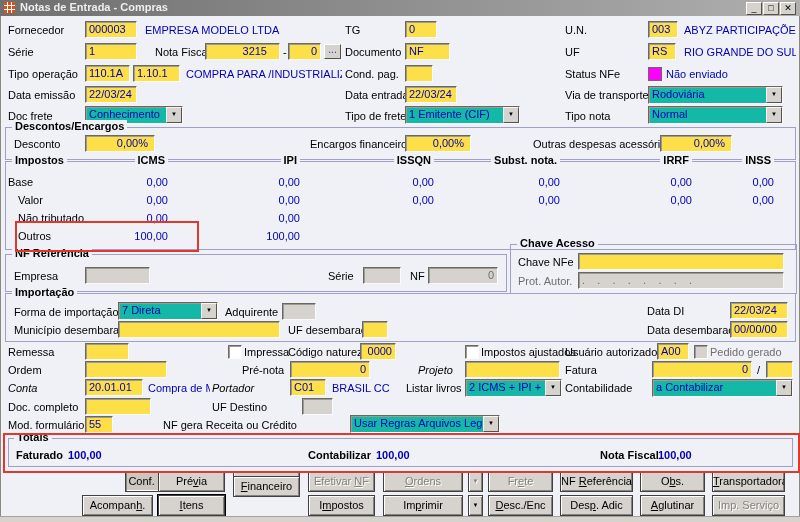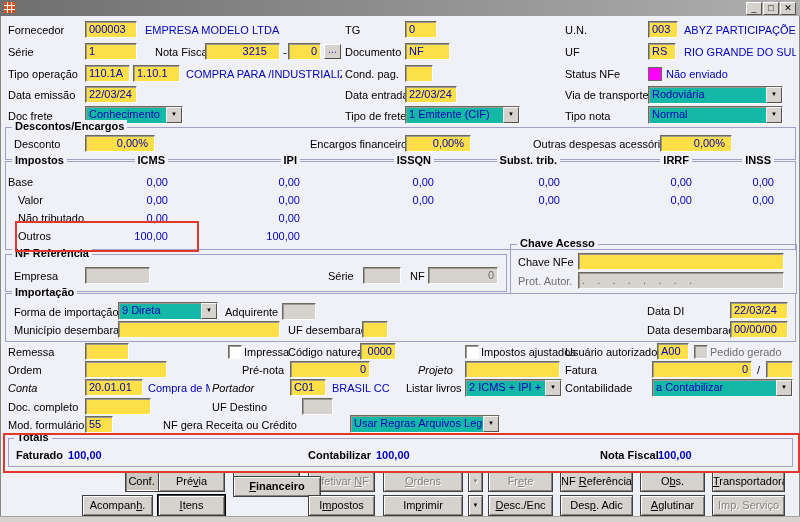--- a/index.html
+++ b/index.html
@@ -61,20 +61,21 @@
   .anno{position:absolute;border:2px solid #E0382C;pointer-events:none;z-index:40;}
   .bstrip{position:absolute;left:0;bottom:0;width:800px;height:5px;background:#D6D3CE;border-top:1px solid #A5A299;}
 </style>
 </head>
 <body>
 
 <div class="win">
 
   <div class="titlebar">
     <span class="ticon"></span>
+    <span class="ttext">Notas de Entrada - Compras</span>
     <span class="wb" style="left:746px">_</span>
     <span class="wb" style="left:763px">□</span>
     <span class="wb" style="left:780px">✕</span>
   </div>
 
   <span class="l" style="left:8px;top:24px">Fornecedor</span>
   <div class="f" style="left:85px;top:21px;width:52px">000003</div>
   <span class="l n" style="left:145px;top:24px">EMPRESA MODELO LTDA</span>
   <span class="l" style="left:345px;top:24px">TG</span>
   <div class="f" style="left:405px;top:21px;width:32px">0</div>
@@ -138,21 +139,21 @@
   <span class="l" style="left:310px;top:138px">Encargos financeiros</span>
   <div class="f r" style="left:405px;top:135px;width:66px;padding-right:6px">0,00%</div>
   <span class="l" style="left:533px;top:138px">Outras despesas acessórias</span>
   <div class="f r" style="left:660px;top:135px;width:72px;padding-right:6px">0,00%</div>
 
   <div class="fs" style="left:5px;top:161px;width:789px;height:87px"></div>
   <span class="leg" style="left:12px;top:154px">Impostos</span>
   <span class="leg" style="right:632px;top:154px">ICMS</span>
   <span class="leg" style="right:500px;top:154px">IPI</span>
   <span class="leg" style="right:366px;top:154px">ISSQN</span>
-  <span class="leg" style="right:240px;top:154px">Subst. trib.</span>
+  <span class="leg" style="right:240px;top:154px">Subst. nota.</span>
   <span class="leg" style="right:108px;top:154px">IRRF</span>
   <span class="leg" style="right:26px;top:154px">INSS</span>
 
   <span class="l" style="left:8px;top:176px">Base</span>
   <span class="iv" style="left:98px;top:176px">0,00</span>
   <span class="iv" style="left:230px;top:176px">0,00</span>
   <span class="iv" style="left:364px;top:176px">0,00</span>
   <span class="iv" style="left:490px;top:176px">0,00</span>
   <span class="iv" style="left:622px;top:176px">0,00</span>
   <span class="iv" style="left:704px;top:176px">0,00</span>
@@ -188,21 +189,21 @@
   <div class="f d" style="left:85px;top:267px;width:65px"></div>
   <span class="l" style="left:328px;top:270px">Série</span>
   <div class="f d" style="left:363px;top:267px;width:38px"></div>
   <span class="l" style="left:410px;top:270px">NF</span>
   <div class="f d r" style="left:428px;top:267px;width:70px">0</div>
 
   <div class="fs" style="left:5px;top:293px;width:789px;height:47px"></div>
   <span class="leg" style="left:12px;top:286px">Importação</span>
   <span class="l" style="left:14px;top:306px">Forma de importação</span>
   <div class="combo" style="left:118px;top:302px;width:100px">
-    <span>9 Direta</span>
+    <span>7 Direta</span>
     <span class="cbtn">▼</span>
   </div>
   <span class="l" style="left:225px;top:306px">Adquirente</span>
   <div class="f d" style="left:282px;top:303px;width:34px"></div>
   <span class="l" style="left:647px;top:305px">Data DI</span>
   <div class="f" style="left:730px;top:302px;width:58px">22/03/24</div>
   <span class="l" style="left:14px;top:324px">Município desembaraço</span>
   <div class="f" style="left:118px;top:321px;width:162px"></div>
   <span class="l" style="left:288px;top:324px">UF desembaraço</span>
   <div class="f" style="left:362px;top:321px;width:26px"></div>
@@ -280,21 +281,21 @@
       <div class="btn disabled" style="left: 233px; top: 471px; width: 67px;"><u>C</u>ontrato</div>
       <div class="btn disabled" style="left: 308px; top: 471px; width: 67px;">Efetivar <u>N</u>F</div>
       <div class="btn disabled" style="left: 383px; top: 471px; width: 80px;"><u>O</u>rdens</div>
       <div class="btn arrow disabled" style="left: 468px; top: 471px; width: 15px;">▼</div>
       <div class="btn disabled" style="left: 488px; top: 471px; width: 65px;">Fr<u>e</u>te</div>
       <div class="btn " style="left: 560px; top: 471px; width: 73px;">NF <u>R</u>eferência</div>
       <div class="btn " style="left: 640px; top: 471px; width: 65px;">O<u>b</u>s.</div>
       <div class="btn " style="left: 712px; top: 471px; width: 73px;"><u>T</u>ransportadora</div>
       <div class="btn " style="left: 82px; top: 495px; width: 71px;">Acompan<u>h</u>.</div>
       <div class="btn focused" style="left: 158px; top: 495px; width: 67px;"><u>I</u>tens</div>
-      <div class="btn " style="left: 233px; top: 476px; width: 88px; font-weight: bold;"><u>F</u>inanceiro</div>
+      <div class="btn " style="left: 233px; top: 476px; width: 67px;"><u>F</u>inanceiro</div>
       <div class="btn " style="left: 308px; top: 495px; width: 67px;">I<u>m</u>postos</div>
       <div class="btn " style="left: 383px; top: 495px; width: 80px;">Im<u>p</u>rimir</div>
       <div class="btn arrow" style="left: 468px; top: 495px; width: 15px;">▼</div>
       <div class="btn " style="left: 488px; top: 495px; width: 65px;"><u>D</u>esc./Enc</div>
       <div class="btn " style="left: 560px; top: 495px; width: 73px;">Des<u>p</u>. Adic</div>
       <div class="btn " style="left: 640px; top: 495px; width: 65px;"><u>A</u>glutinar</div>
       <div class="btn disabled" style="left: 712px; top: 495px; width: 73px;">Imp. Serviço</div>
     </div>
 
   <div class="bstrip"></div>

